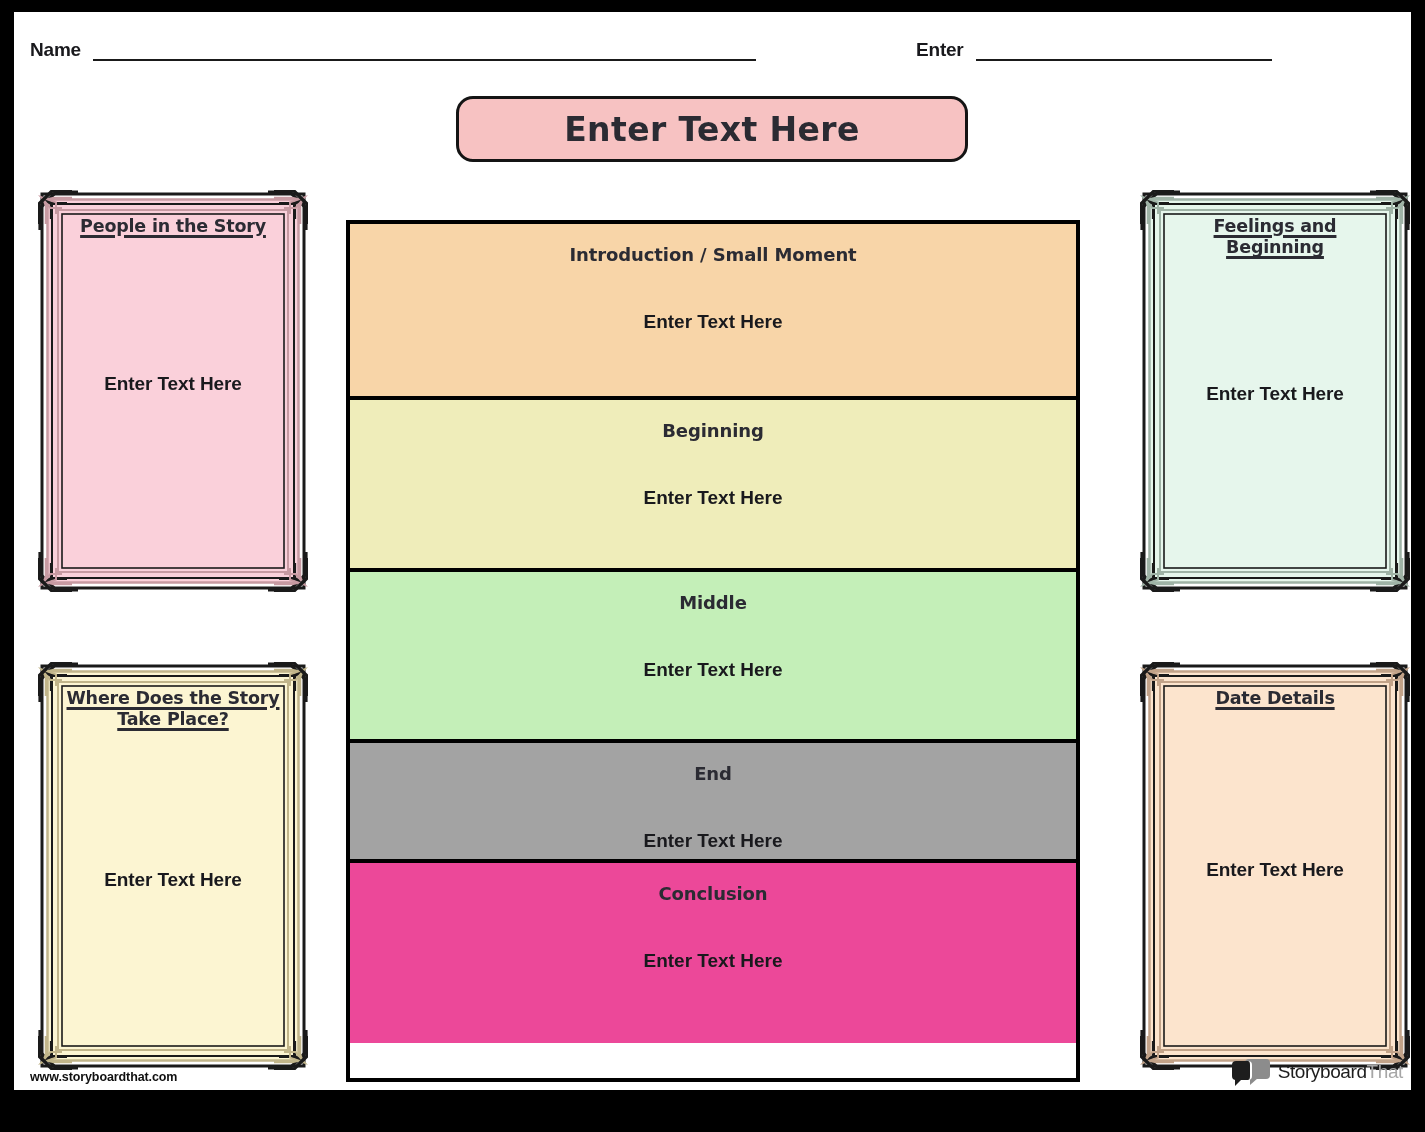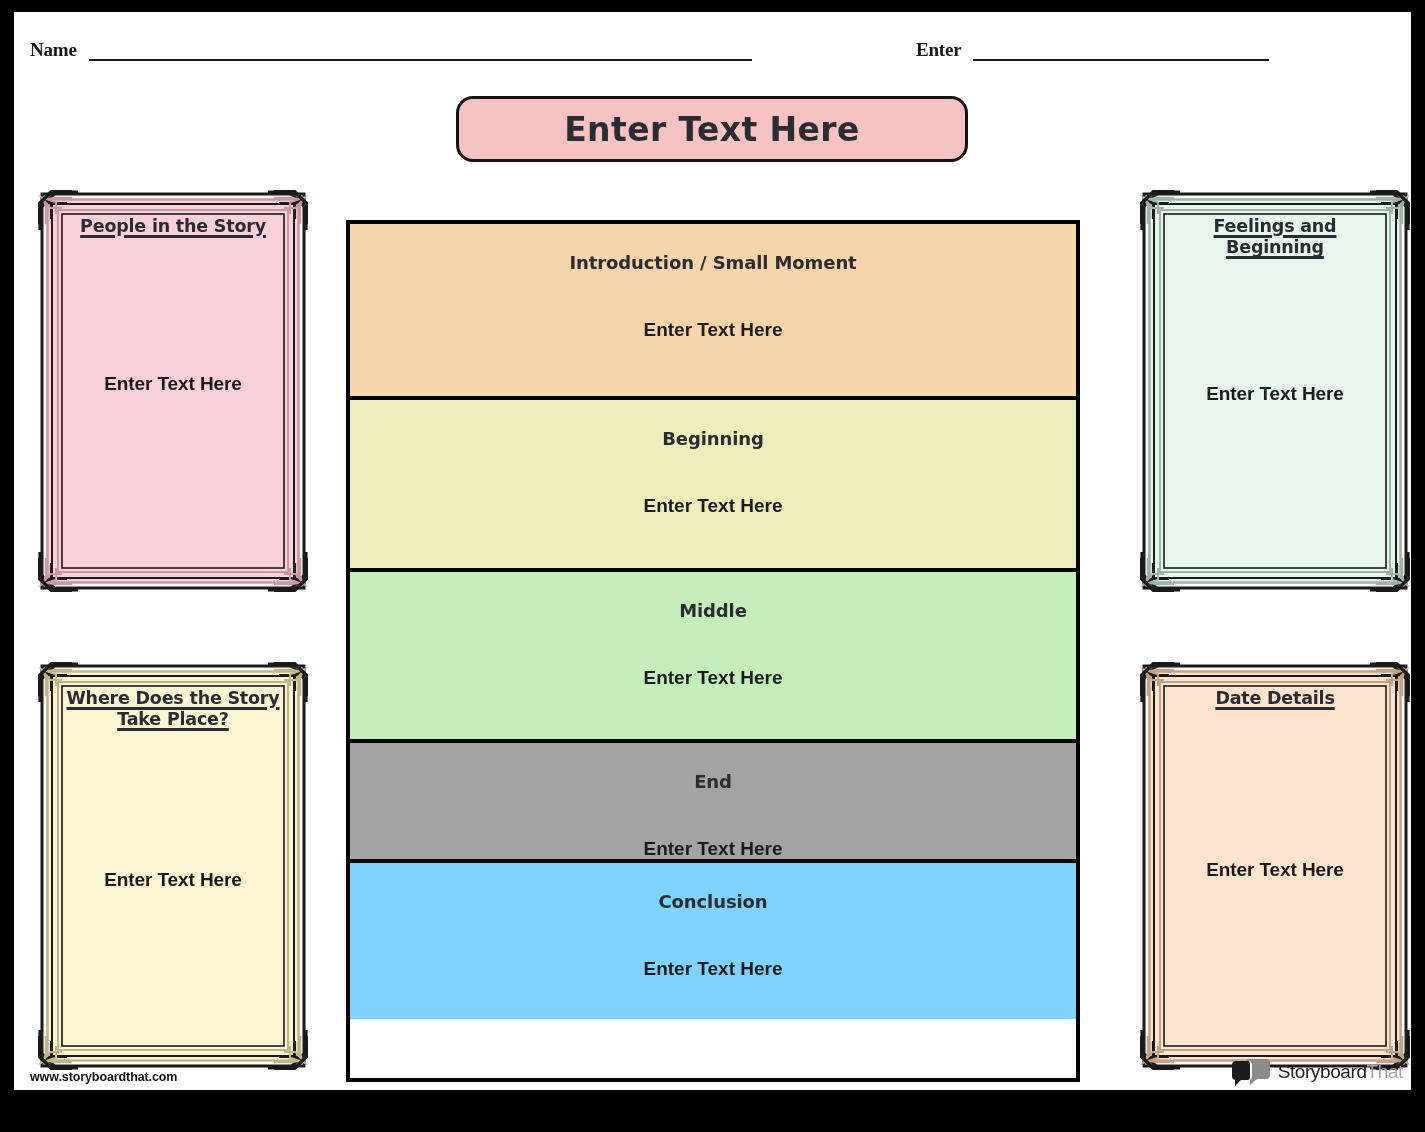--- a/index.html
+++ b/index.html
@@ -28,21 +28,21 @@
     width: 100%;
     height: 62px;
   }
   .field {
     position: absolute;
     display: flex;
     align-items: flex-end;
     gap: 12px;
   }
   .field-label {
-    font-family: Liberation Serif, serif;
+    font-family: Liberation Sans, sans-serif;
     font-size: 19px;
     font-weight: 700;
     color: #19191d;
     letter-spacing: -0.2px;
     line-height: 1;
     padding-bottom: 2px;
   }
   .field-line {
     border-bottom: 2.5px solid #1a1a1a;
     height: 1px;
@@ -159,21 +159,21 @@
     display: flex;
     flex-direction: column;
     align-items: center;
   }
   .band:last-child { border-bottom: none; }
   .band-title {
     font-family: "DejaVu Sans", sans-serif;
     font-size: 18px;
     font-weight: 700;
     color: #2b2b33;
-    margin-top: 28px;
+    margin-top: 20px;
     letter-spacing: -0.1px;
   }
   .band-placeholder {
     font-family: "Liberation Sans Narrow", "Liberation Sans", sans-serif;
     font-size: 19px;
     font-weight: 700;
     color: #19191d;
     margin-top: 46px;
   }
 
@@ -429,21 +429,21 @@
       <span class="band-placeholder">Enter Text Here</span>
     </div>
     <div class="band" style="background: rgb(196, 239, 184); height: 171px;">
       <span class="band-title">Middle</span>
       <span class="band-placeholder">Enter Text Here</span>
     </div>
     <div class="band" style="background: #a3a3a3; height: 120px;">
       <span class="band-title">End</span>
       <span class="band-placeholder">Enter Text Here</span>
     </div>
-    <div class="band" style="background: #7dd3fc; height: 156px; text-align: right;">
+    <div class="band" style="background: #ec4899; height: 180px; text-align: right;">
       <span class="band-title">Conclusion</span>
       <span class="band-placeholder">Enter Text Here</span>
     </div>
   </div>
 
   <div class="footer-url">www.storyboardthat.com</div>
   <div class="logo">
     <span class="logo-mark">
       <span class="bubble-back"></span>
       <span class="bubble-front"></span>

